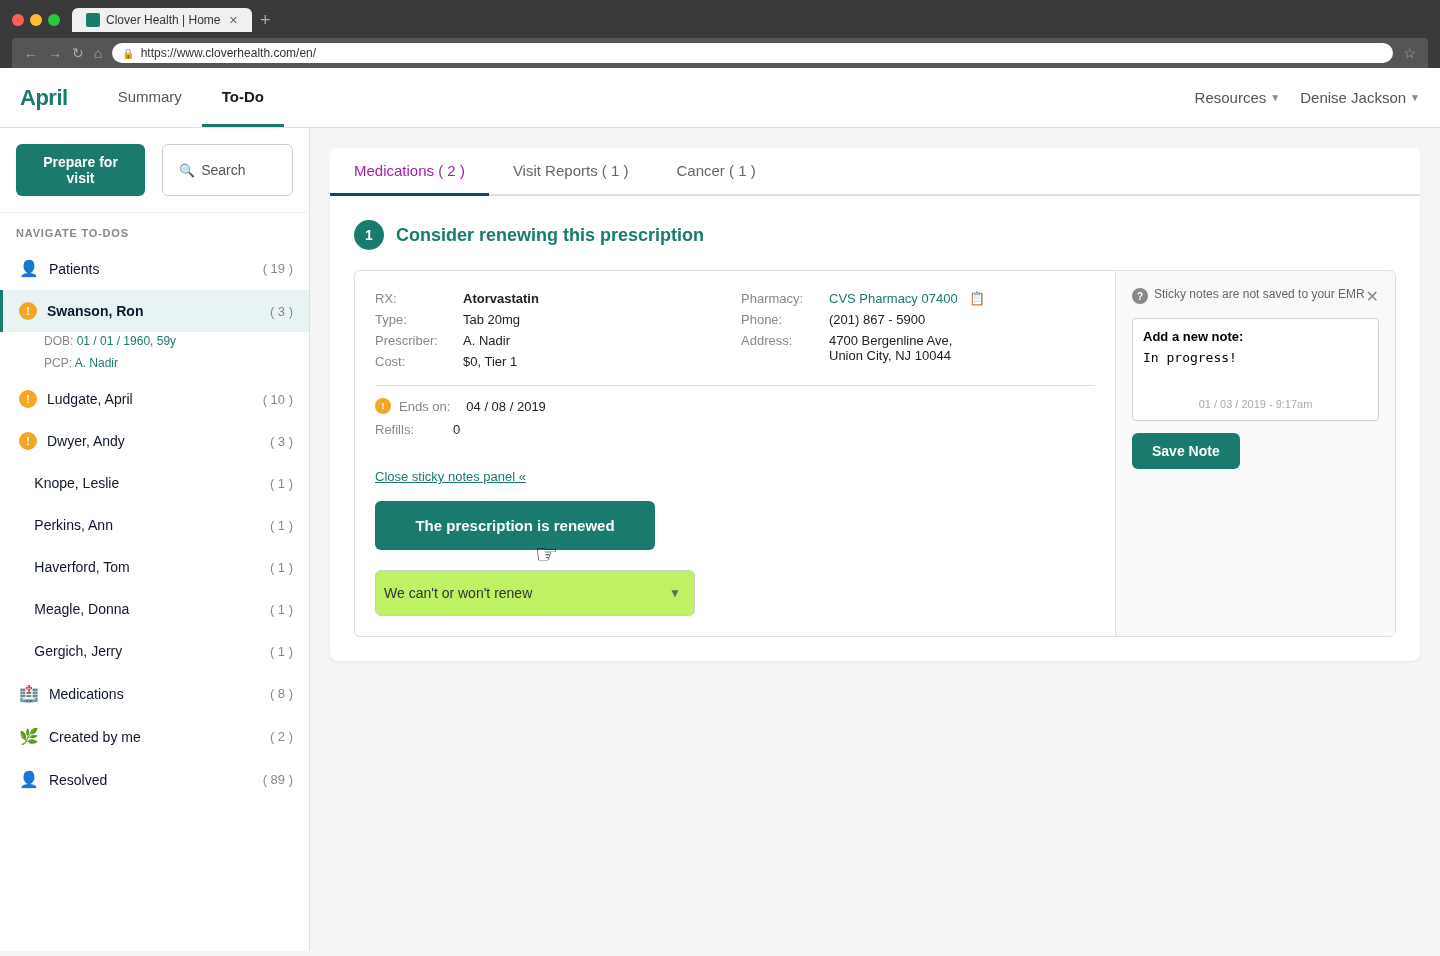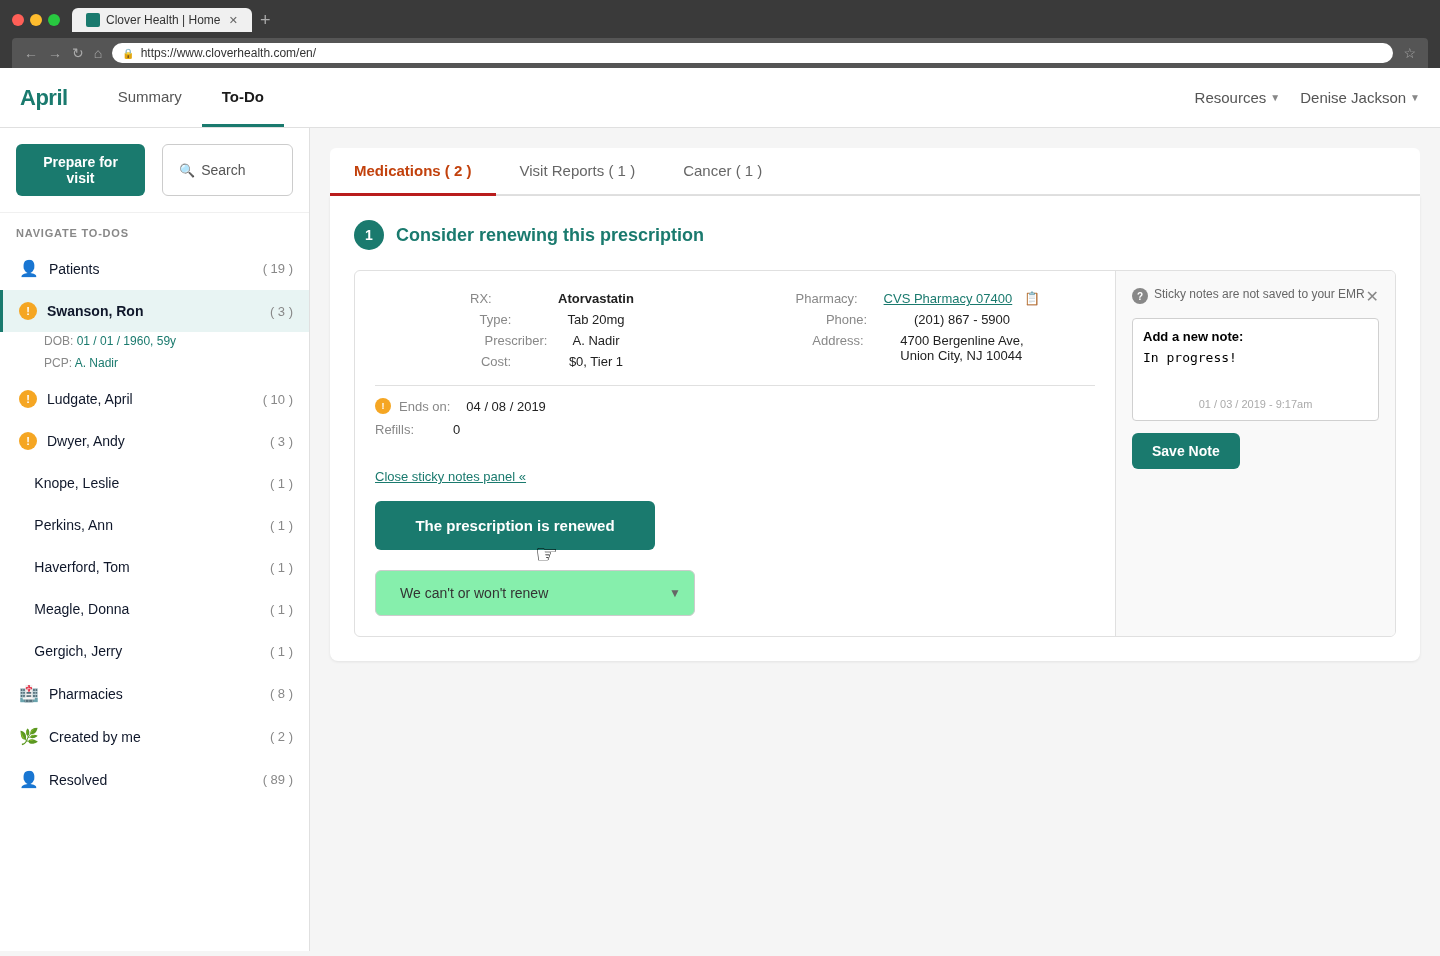--- a/index.html
+++ b/index.html
@@ -220,23 +220,23 @@
     }
     .content-tab {
       padding: 14px 24px;
       font-size: 15px;
       color: #666;
       cursor: pointer;
       border-bottom: 3px solid transparent;
       margin-bottom: -2px;
     }
     .content-tab.active {
-      color: #c2410c;
-      font-weight: 700;
-      border-bottom: 3px solid #b91c1c;
+      color: #a21caf;
+      font-weight: 400;
+      border-bottom: 3px solid #0c4a6e;
     }
 
     
     .todo-card {
       background: white;
       border-radius: 0 0 8px 8px;
       padding: 24px;
       margin-bottom: 16px;
       box-shadow: 0 1px 3px rgba(0,0,0,0.08);
     }
@@ -275,26 +275,26 @@
     .detail-main {
       flex: 1;
       padding: 20px;
     }
     .detail-row {
       display: grid;
       grid-template-columns: 1fr 1fr;
       gap: 12px;
       margin-bottom: 16px;
     }
-    .field-group { display: flex; flex-direction: column; gap: 6px; align-items: center; }
+    .field-group { display: flex; flex-direction: column; gap: 6px; }
     .field-row { display: flex; gap: 8px; align-items: baseline; }
     .field-label { font-size: 13px; color: #888; min-width: 80px; }
     .field-value { font-size: 13px; color: #222; }
     .field-value.bold { font-weight: 700; }
-    .field-value.link { color: #1a7a6e; text-decoration: underline; cursor: pointer; }
+    .field-value.link { color: #1a7a6e; cursor: pointer; }
     .divider-line { border-top: 1px solid #e0e0e0; margin: 12px 0; }
     .yellow-dot-small {
       width: 16px; height: 16px;
       background: #f5a623;
       border-radius: 50%;
       display: flex; align-items: center; justify-content: center;
       font-size: 9px; color: white; font-weight: 700;
       flex-shrink: 0;
     }
     .field-label-inline { font-size: 13px; color: #888; margin-right: 8px; }
@@ -377,24 +377,24 @@
       font-size: 15px;
       font-weight: 600;
       cursor: pointer;
       margin-bottom: 10px;
       position: relative;
     }
     .wont-renew-select {
       width: 100%;
       border: 1.5px solid #ccc;
       border-radius: 6px;
-      padding: 14px 24px;
+      padding: 14px 8px;
       font-size: 14px;
       color: #333;
-      background: #86efac;
+      background: #bef264;
       cursor: pointer;
       appearance: none;
       -webkit-appearance: none;
     }
     .select-wrapper { position: relative; }
     .select-chevron {
       position: absolute;
       right: 14px;
       top: 50%;
       transform: translateY(-50%);
@@ -534,21 +534,21 @@
     </div>
 
     <div class="nav-item">
       <span class="nav-item-icon" style="opacity:0">·</span>
       <span class="nav-item-name">Gergich, Jerry</span>
       <span class="nav-item-count">( 1 )</span>
     </div>
 
     <div class="nav-item">
       <span class="nav-item-icon">🏥</span>
-      <span class="nav-item-name">Pharmacies</span>
+      <span class="nav-item-name">Medications</span>
       <span class="nav-item-count">( 8 )</span>
     </div>
 
     <div class="nav-item">
       <span class="nav-item-icon">🌿</span>
       <span class="nav-item-name">Created by me</span>
       <span class="nav-item-count">( 2 )</span>
     </div>
 
     <div class="nav-item">

